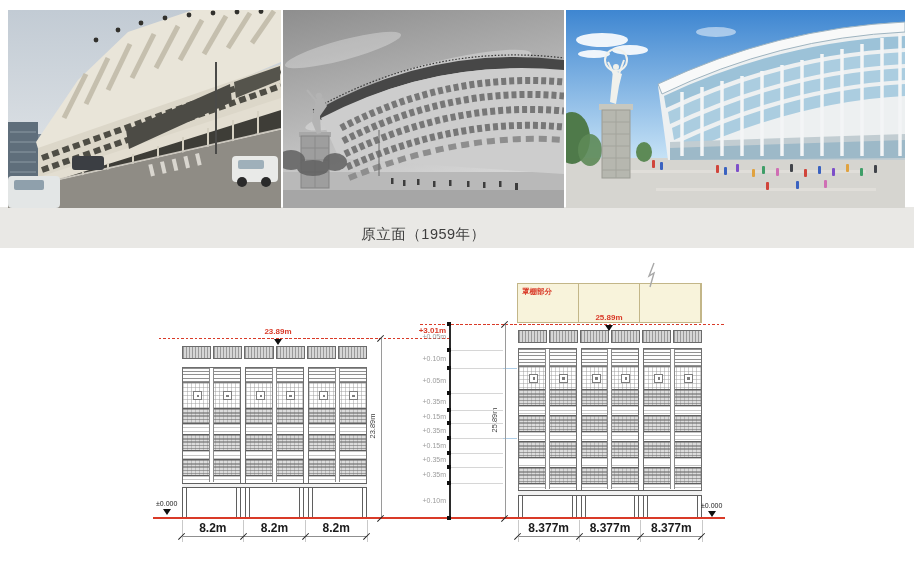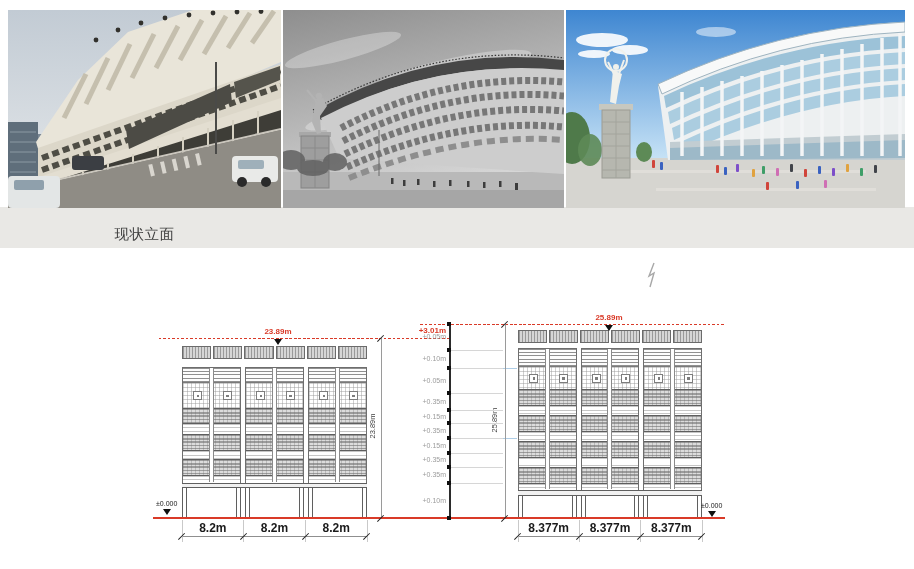--- a/index.html
+++ b/index.html
@@ -281,21 +281,21 @@
         <rect x="308" y="155" width="3" height="8" rx="1" fill="#41444a"></rect>
         <rect x="200" y="172" width="3" height="8" rx="1" fill="#d0453b"></rect>
         <rect x="230" y="171" width="3" height="8" rx="1" fill="#3a62c0"></rect>
         <rect x="258" y="170" width="3" height="8" rx="1" fill="#cf6fb4"></rect>
         <rect x="86" y="150" width="3" height="8" rx="1" fill="#d0453b"></rect>
         <rect x="94" y="152" width="3" height="8" rx="1" fill="#3a62c0"></rect>
       </g>
     </svg>
   </figure>
 
-  <div class="caption" style="left:8px;width:273px">现状立面</div>
+  <div class="caption" style="left:283px;width:281px">原立面（1959年）</div>
 
   <div id="drawing">
 
     <div class="rline" style="left:159px;top:338px;width:291px"></div>
     <div class="rline" style="left:420px;top:324px;width:305px"></div>
     <div class="gline" style="left:153px;top:517px;width:572px"></div>
     <div class="blue" style="left:450px;top:368px;width:67px"></div>
     <div class="blue" style="left:450px;top:438px;width:67px"></div>
 
     <div class="elevline" style="left:449px;top:324px;height:194px"></div>
@@ -422,20 +422,26 @@
         <div class="gfloor" style="left: 518px; top: 496px; width: 184px; height: 21px;">
           <div class="gcol" style="left: 0px;"></div>
           <div class="gcol" style="left: 53.6667px;"></div>
           <div class="gcol" style="left: 62.6667px;"></div>
           <div class="gcol" style="left: 116.333px;"></div>
           <div class="gcol" style="left: 125.333px;"></div>
           <div class="gcol" style="left: 179px;"></div>
         </div>
       </div>
 
+    <div class="canopy" id="canopy" style="left: 517px; top: 283px; width: 185px; height: 40px; background: rgb(248, 243, 219);">
+      <div class="cpanel"></div>
+      <div class="cpanel"></div>
+      <div class="cpanel"></div>
+      <span class="canopy-label">罩棚部分</span>
+    </div>
 
     <svg class="abs" style="left:646px;top:262px" width="14" height="26" viewBox="0 0 14 26">
       <path d="M8,1 L3,14 L8,11 L4,25" fill="none" stroke="#a8a8a8" stroke-width="1.4"></path>
     </svg>
 
     <div class="peak" style="left:255px;top:320px;width:46px">
       <span class="red-inline">23.89m</span>
       <div class="tri"></div>
     </div>
     <div class="peak" style="left:586px;top:306px;width:46px">

